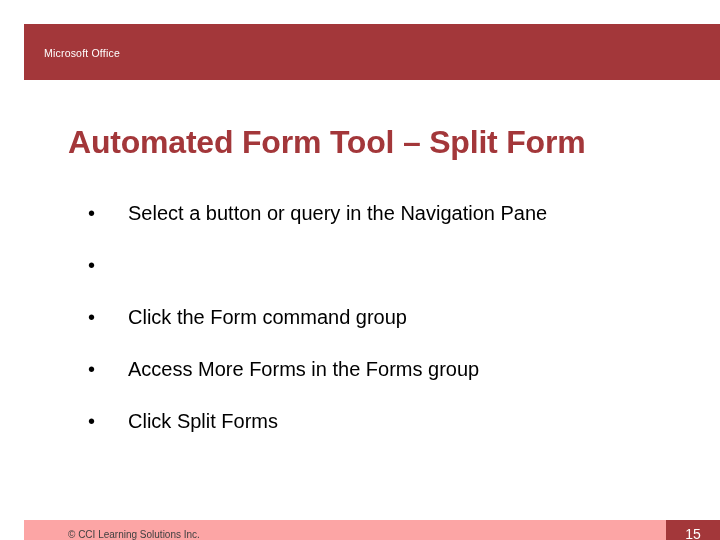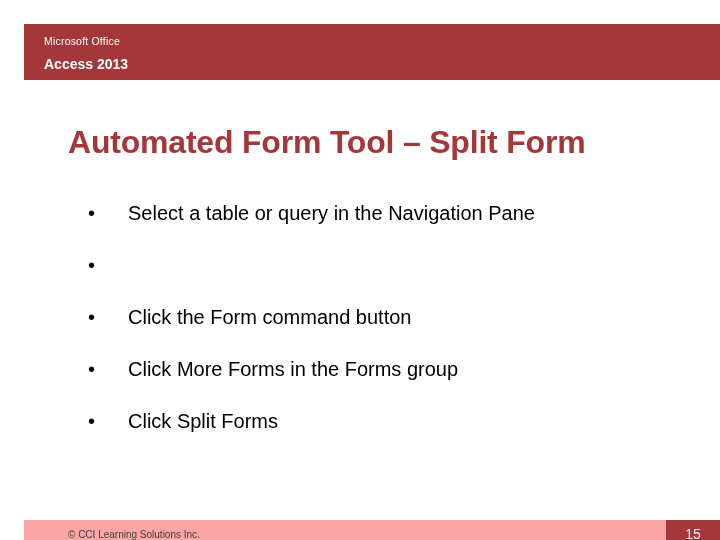--- a/index.html
+++ b/index.html
@@ -92,41 +92,40 @@
       display: flex;
       align-items: center;
       justify-content: center;
     }
   </style>
 </head>
 <body>
 
 <div class="header-bar">
   <div class="header-brand">Microsoft Office</div>
-  <div class="header-product">Access 2013</div>
 </div>
 
 <div class="content">
   <h1 class="slide-title">Automated Form Tool – Split Form</h1>
 
   <div class="bullets">
     <div class="bullet-item">
       <span class="bullet-dot">•</span>
-      <span class="bullet-text">Select a table or query in the Navigation Pane</span>
+      <span class="bullet-text">Select a button or query in the Navigation Pane</span>
     </div>
     <div class="bullet-item">
       <span class="bullet-dot">•</span>
     </div>
     <div class="bullet-item">
       <span class="bullet-dot">•</span>
-      <span class="bullet-text">Click the Form command button</span>
+      <span class="bullet-text">Click the Form command group</span>
     </div>
     <div class="bullet-item">
       <span class="bullet-dot">•</span>
-      <span class="bullet-text">Click More Forms in the Forms group</span>
+      <span class="bullet-text">Access More Forms in the Forms group</span>
     </div>
     <div class="bullet-item">
       <span class="bullet-dot">•</span>
       <span class="bullet-text">Click Split Forms</span>
     </div>
   </div>
 </div>
 
 <div class="footer">
   <div class="footer-copyright">© CCI Learning Solutions Inc.</div>

